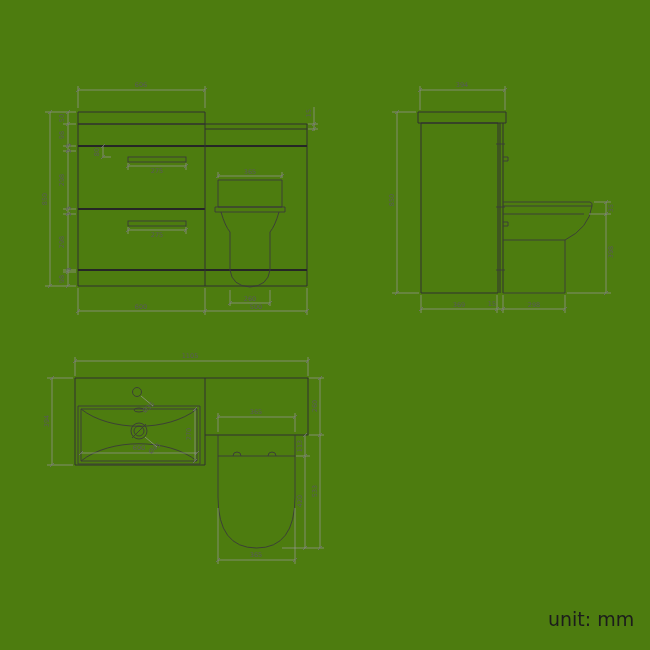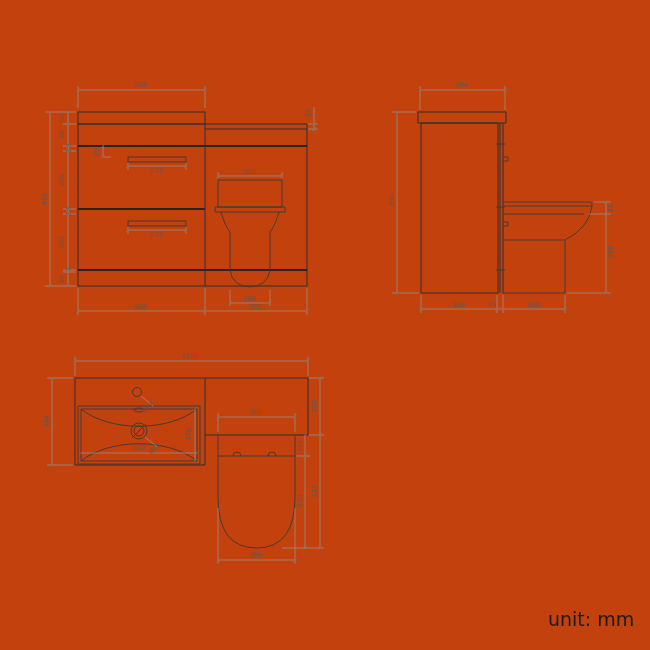--- a/index.html
+++ b/index.html
@@ -1,16 +1,16 @@
 <!DOCTYPE html>
 <html><head>
 <meta charset="utf-8">
 <style>
   html,body{margin:0;padding:0;background:#ffffff;}
-  .stage{position:relative;width:650px;height:650px;background:#c2410c;overflow:hidden;
+  .stage{position:relative;width:650px;height:650px;background:#4d7c0f;overflow:hidden;
          font-family:"DejaVu Sans", sans-serif;}
   svg{position:absolute;left:0;top:0;}
   svg text{font-family:"DejaVu Sans", sans-serif;font-size:6.5px;fill:#5a5a5a;}
   svg text.unit{font-size:19px;fill:#1c1c1c;}
   .outline{stroke:#303030;stroke-width:1;fill:none;}
   .outline-thick{stroke:#262626;stroke-width:2;fill:none;}
   .thin{stroke:#3a3a3a;stroke-width:0.9;fill:none;}
   .dim{stroke:#9a9a9a;stroke-width:0.7;fill:none;}
   .tick{stroke:#6f6f6f;stroke-width:0.9;fill:none;}
 </style>

